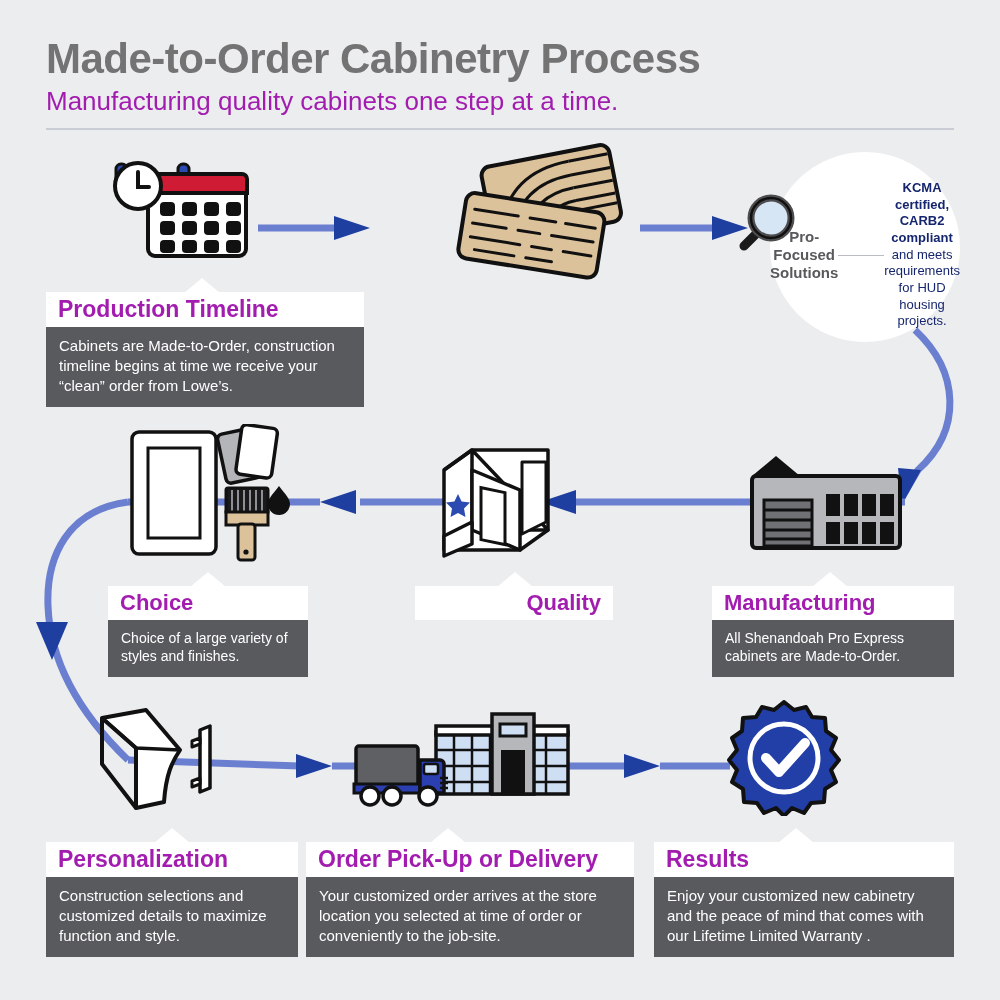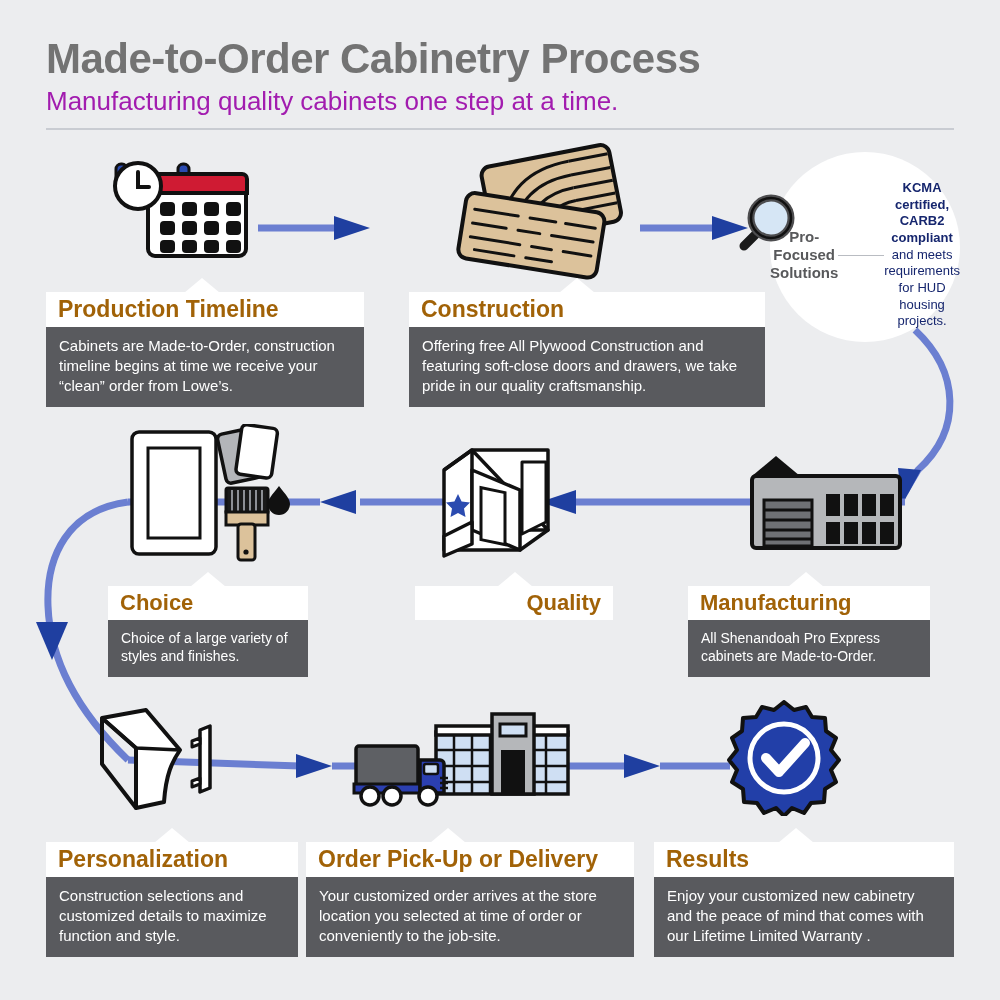--- a/index.html
+++ b/index.html
@@ -32,21 +32,21 @@
 
   
   .card{position:absolute;}
   .card .notch{
     position:absolute;top:-14px;width:36px;height:15px;
     background:#fff;
     clip-path:polygon(50% 0%,100% 100%,0% 100%);
   }
   .card-head{
     background:#ffffff;
-    color:#a16207;
+    color:#a21caf;
     font-weight:bold;
     padding:5px 12px 4px 12px;
     line-height:1.12;
     white-space:nowrap;
   }
   .card-body{
     background:#595a5e;
     color:#ffffff;
     padding:9px 13px 11px 13px;
     line-height:1.33;
@@ -193,25 +193,20 @@
       <circle cx="33" cy="28" r="20" fill="none" stroke="#111" stroke-width="2.5"></circle>
     </svg>
   </div>
 
   <div class="card sz-lg" style="left:46px;top:292px;width:318px;">
     <div class="notch" style="left:138px;"></div>
     <div class="card-head">Production Timeline</div>
     <div class="card-body">Cabinets are Made-to-Order, construction timeline begins at time we receive your “clean” order  from Lowe’s.</div>
   </div>
 
-  <div class="card sz-lg" style="left:409px;top:292px;width:356px;">
-    <div class="notch" style="left:150px;"></div>
-    <div class="card-head">Construction</div>
-    <div class="card-body">Offering free All Plywood Construction and featuring soft-close doors and drawers, we take pride in our quality craftsmanship.</div>
-  </div>
 
   <div class="icon" style="left:126px;top:424px;width:168px;height:140px;">
     <svg viewBox="0 0 168 140" width="168" height="140">
       <rect x="6" y="8" width="84" height="122" rx="7" fill="#ffffff" stroke="#111" stroke-width="3.5"></rect>
       <rect x="22" y="24" width="52" height="90" fill="#ffffff" stroke="#111" stroke-width="3"></rect>
       <g transform="rotate(-12 118 34)">
         <rect x="96" y="6" width="36" height="50" rx="5" fill="#b3b5b9" stroke="#111" stroke-width="3.5"></rect>
       </g>
       <g transform="rotate(8 128 32)">
         <rect x="112" y="2" width="36" height="50" rx="5" fill="#ffffff" stroke="#111" stroke-width="3.5"></rect>
@@ -274,21 +269,21 @@
     <div class="notch" style="left:82px;"></div>
     <div class="card-head">Choice</div>
     <div class="card-body">Choice of a large variety of styles and finishes.</div>
   </div>
 
   <div class="card sz-md" style="left:415px;top:586px;width:198px;text-align:right;">
     <div class="notch" style="left:82px;"></div>
     <div class="card-head">Quality</div>
   </div>
 
-  <div class="card sz-md" style="left:688px;top:586px;width:242px;">
+  <div class="card sz-md" style="left:712px;top:586px;width:242px;">
     <div class="notch" style="left:100px;"></div>
     <div class="card-head">Manufacturing</div>
     <div class="card-body">All Shenandoah Pro Express cabinets are Made-to-Order.</div>
   </div>
 
   <div class="icon" style="left:88px;top:704px;width:160px;height:110px;">
     <svg viewBox="0 0 160 110" width="160" height="110">
       <path d="M14,14 L58,6 L92,46 C84,58 78,70 76,98 L48,104 L48,44 Z" fill="#ffffff" stroke="#111" stroke-width="4" stroke-linejoin="round"></path>
       <path d="M14,14 L48,44 L92,46" fill="none" stroke="#111" stroke-width="3.5" stroke-linejoin="round"></path>
       <path d="M14,14 L14,60 L48,104" fill="none" stroke="#111" stroke-width="4" stroke-linejoin="round"></path>

